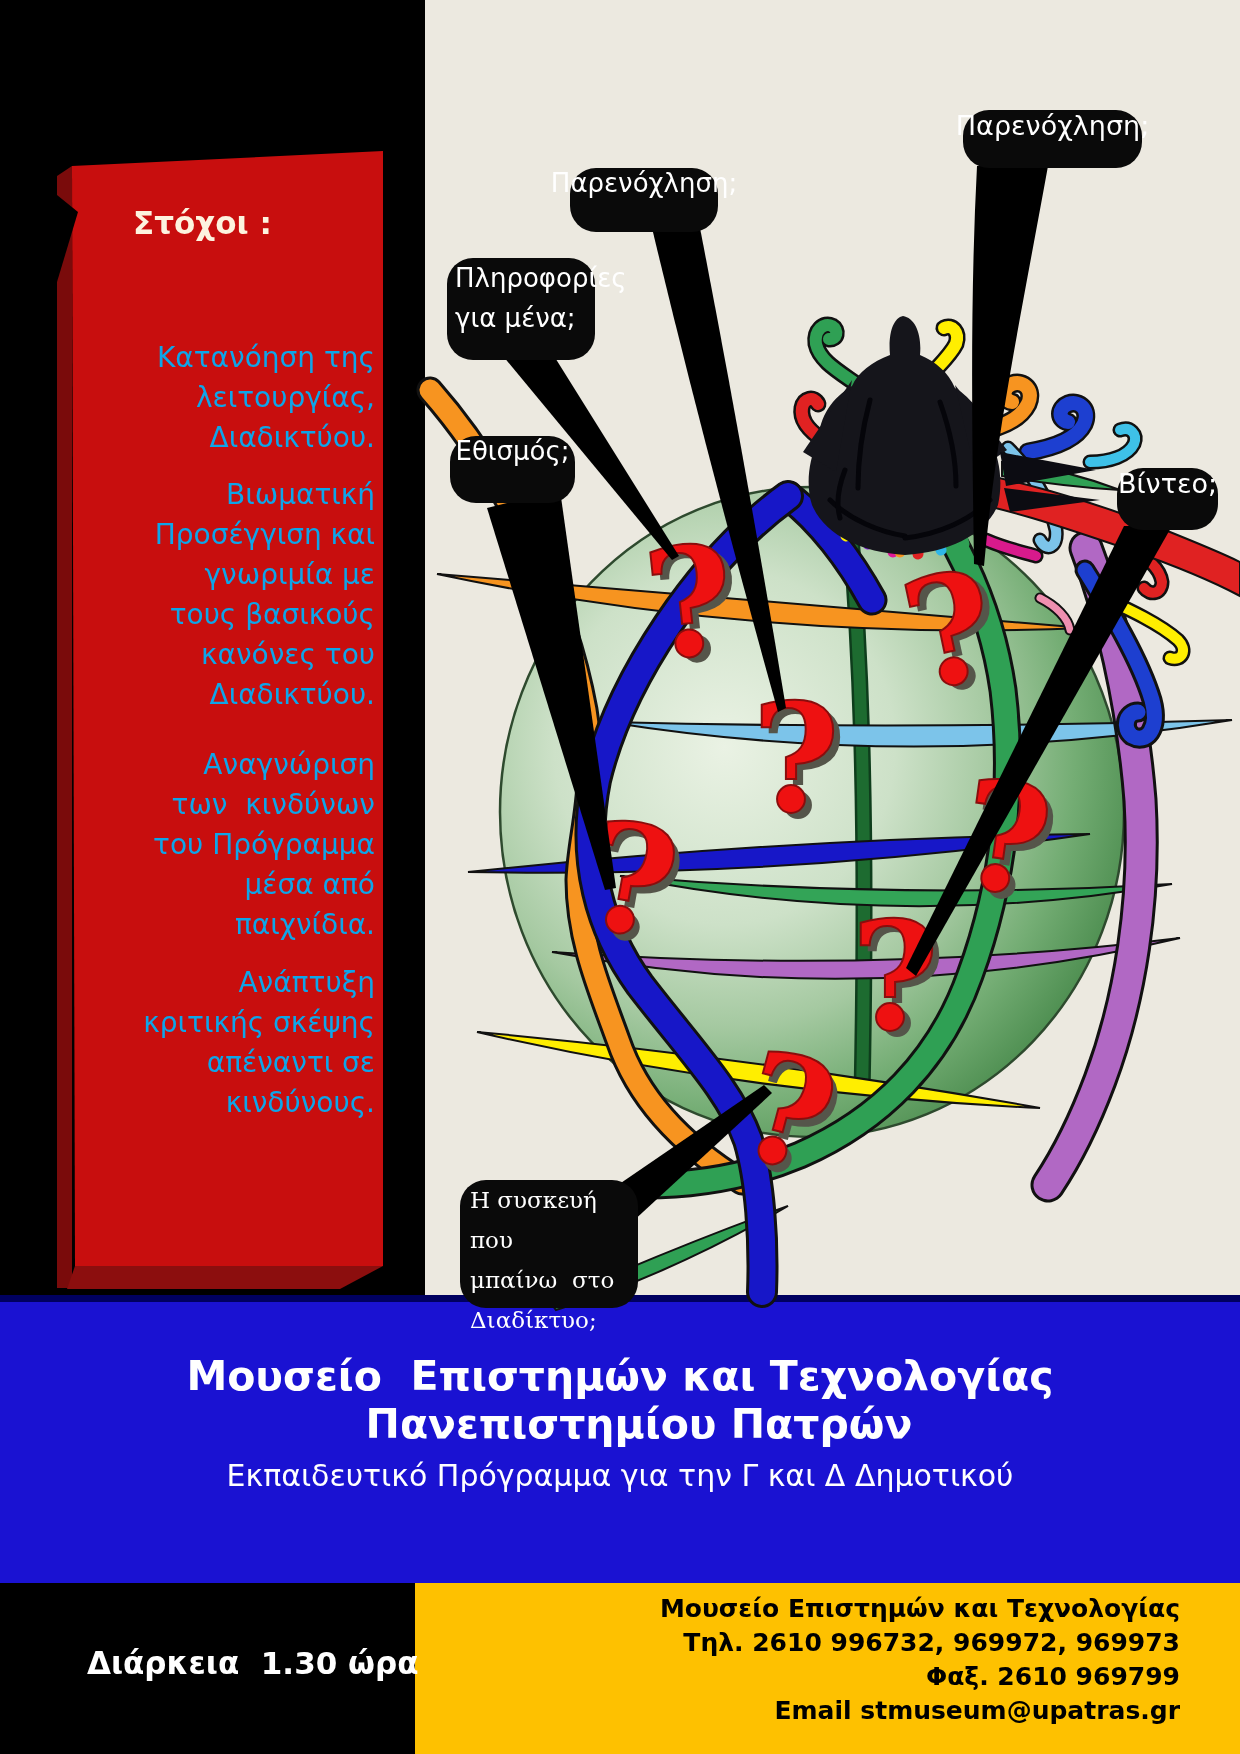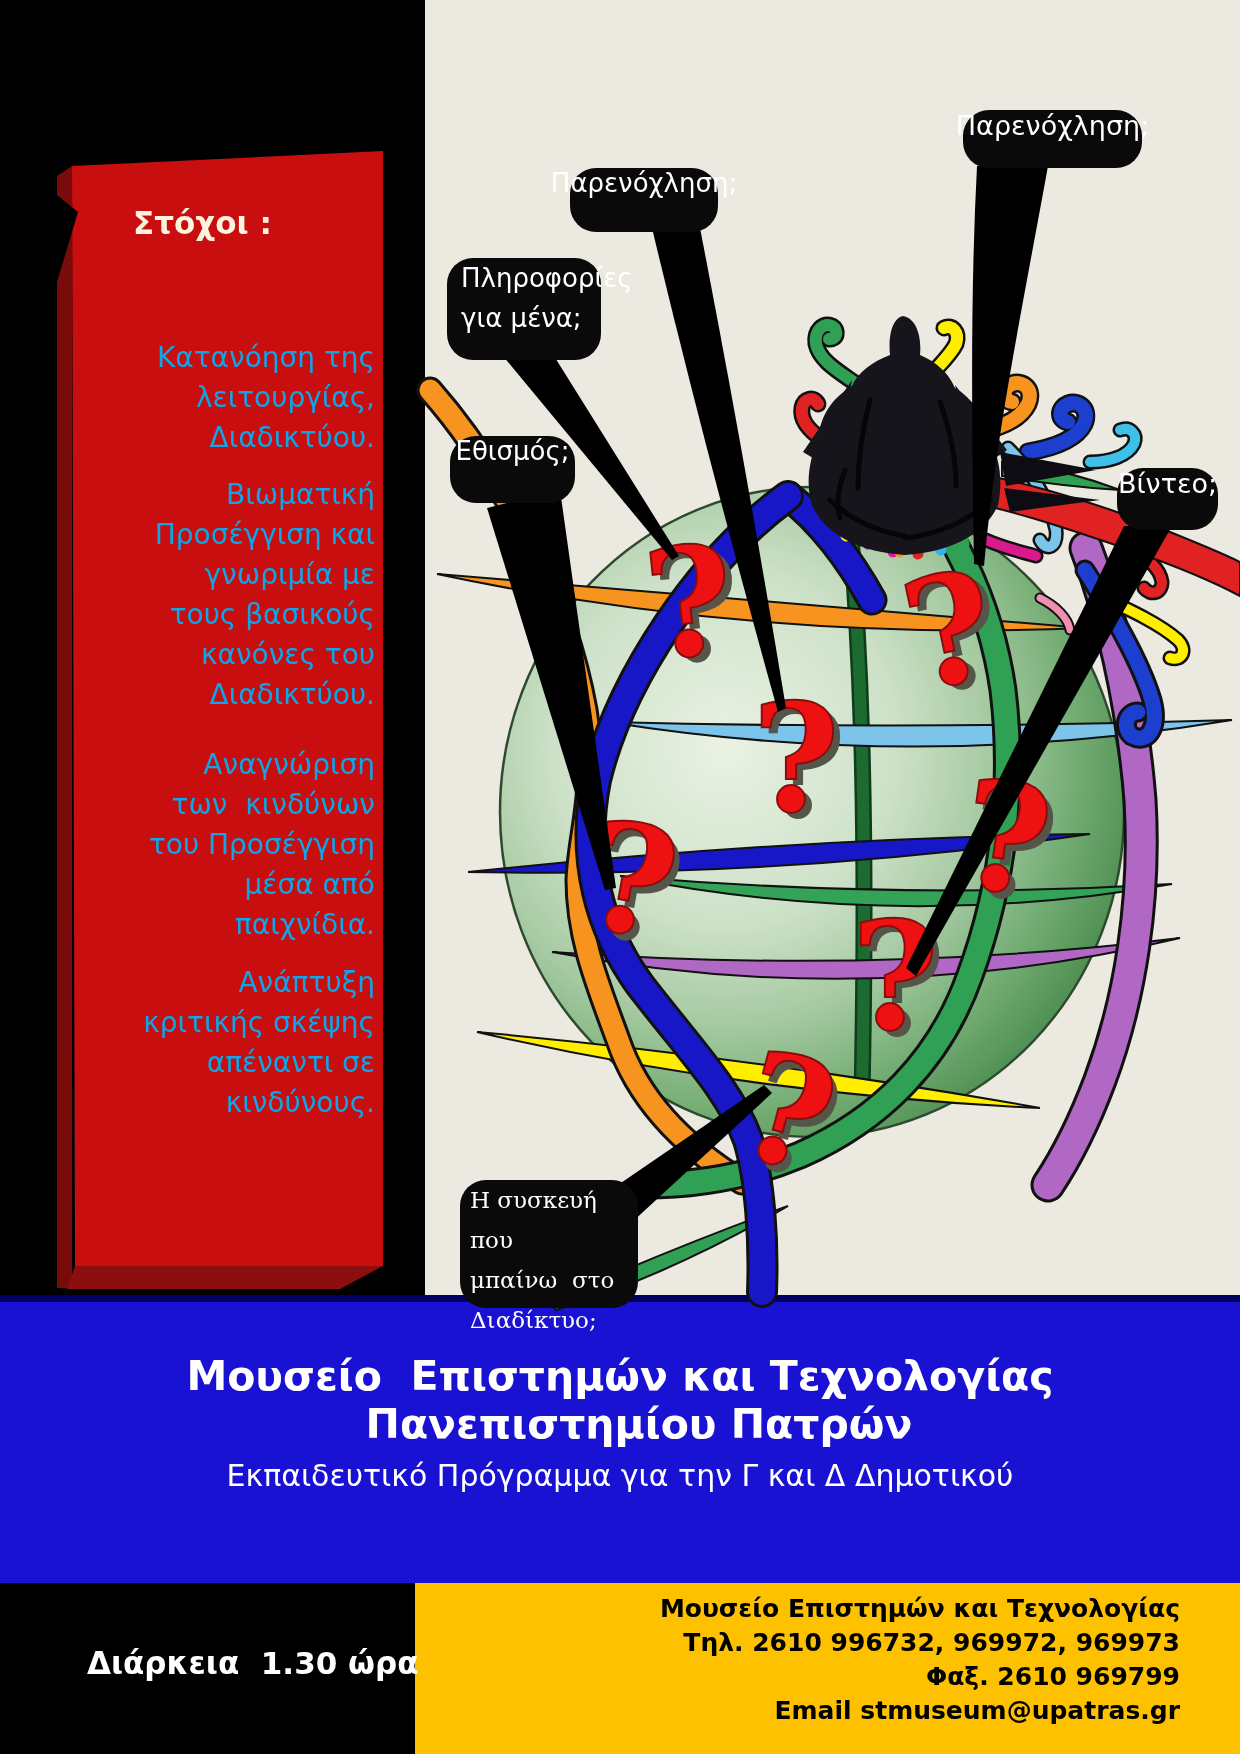--- a/index.html
+++ b/index.html
@@ -14,21 +14,21 @@
   .box-yellow{left:415px;top:1583px;width:825px;height:171px;background:#fec100;}
   
   .ribbon-title{left:133px;top:205px;color:#fdf3df;font-size:31px;font-weight:bold;white-space:pre-wrap;}
   .ribbon-par{left:130px;width:245px;color:#0ea5e9;font-size:28px;line-height:40px;}
   .ribbon-par .line{white-space:pre-wrap;}
   
   .bubble{position:absolute;z-index:3;background:#0a0a0a;color:#fff;border-radius:26px;
           display:flex;flex-direction:column;}
   .bubble .line{white-space:pre-wrap;}
   .b-center{align-items:center;text-align:center;}
-  .b-info{left:447px;top:258px;width:140px;height:102px;font-size:26px;line-height:40px;padding-left:14px;}
+  .b-info{left:447px;top:258px;width:140px;height:102px;font-size:26px;line-height:40px;padding-left:8px;}
   .b-photos{left:570px;top:168px;width:148px;height:64px;font-size:26px;}
   .b-harass{left:963px;top:110px;width:179px;height:58px;font-size:27px;}
   .b-addict{left:450px;top:436px;width:125px;height:67px;font-size:26px;}
   .b-video{left:1117px;top:468px;width:101px;height:62px;font-size:27px;}
   .b-device{left:460px;top:1180px;width:168px;height:128px;font-size:23px;line-height:40px;padding-left:10px;
             font-family:"DejaVu Serif","Liberation Serif",serif;}
   
   .bb{left:0;width:1240px;text-align:center;color:#fff;white-space:pre-wrap;}
   .bb1{top:1352px;font-size:41px;font-weight:bold;}
   .bb2{top:1400px;font-size:41px;font-weight:bold;padding-left:19px;}
@@ -203,21 +203,21 @@
       <div class="line">Βιωματική</div>
       <div class="line">Προσέγγιση και</div>
       <div class="line">γνωριμία με</div>
       <div class="line">τους βασικούς</div>
       <div class="line">κανόνες του</div>
       <div class="line">Διαδικτύου.</div>
     </div>
   <div class="txt ribbon-par" style="top:745px">
       <div class="line">Αναγνώριση</div>
       <div class="line">των  κινδύνων</div>
-      <div class="line">του Προσέγγιση</div>
+      <div class="line">του Πρόγραμμα</div>
       <div class="line">μέσα από</div>
       <div class="line">παιχνίδια.</div>
     </div>
   <div class="txt ribbon-par" style="top:963px">
       <div class="line">Ανάπτυξη</div>
       <div class="line">κριτικής σκέψης</div>
       <div class="line">απέναντι σε</div>
       <div class="line">κινδύνους.</div>
     </div>
 

